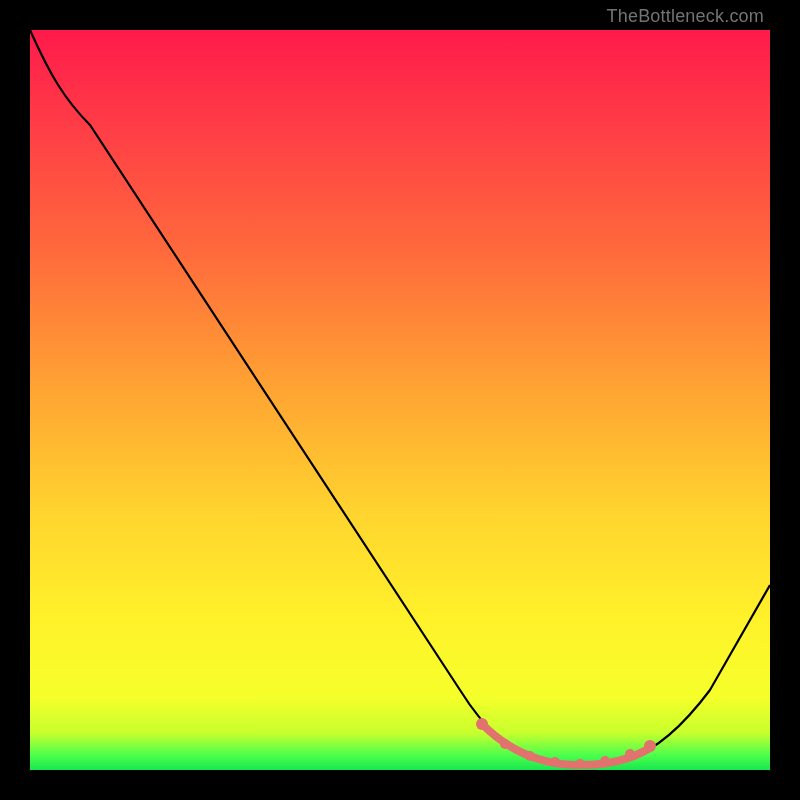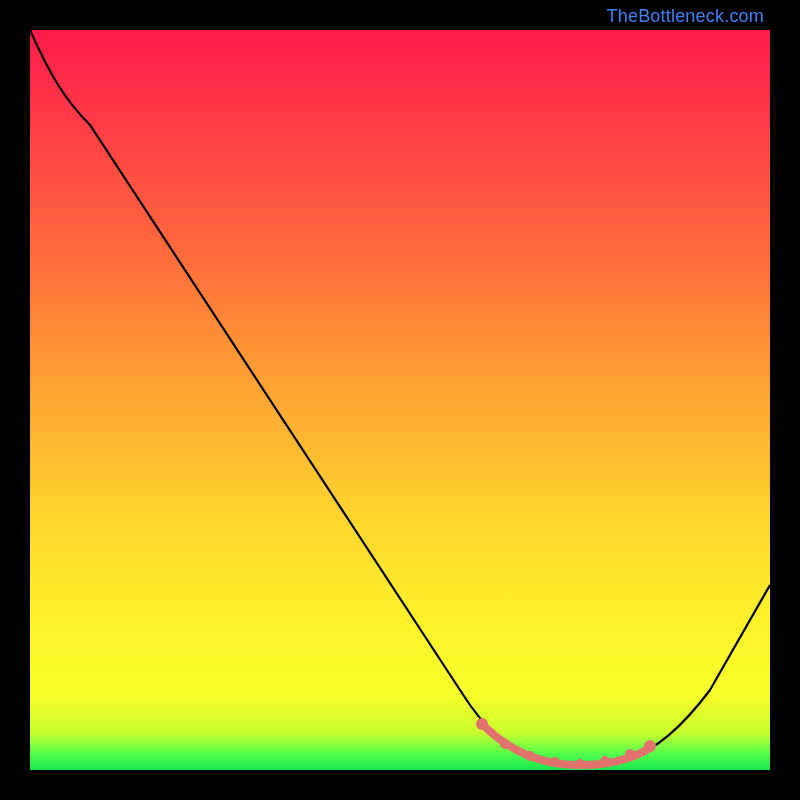--- a/index.html
+++ b/index.html
@@ -37,21 +37,21 @@
       #f6ff2a 90%,
       #c8ff2d 95%,
       #4cff4c 98%,
       #19e74f 100%
     );
   }
   .watermark {
     position: absolute;
     right: 36px;
     top: 6px;
-    color: #3b82f6;
+    color: #737373;
     font-size: 18px;
     font-weight: 500;
     letter-spacing: 0.2px;
   }
   svg.curve {
     position: absolute;
     left: 0;
     top: 0;
     width: 740px;
     height: 740px;

